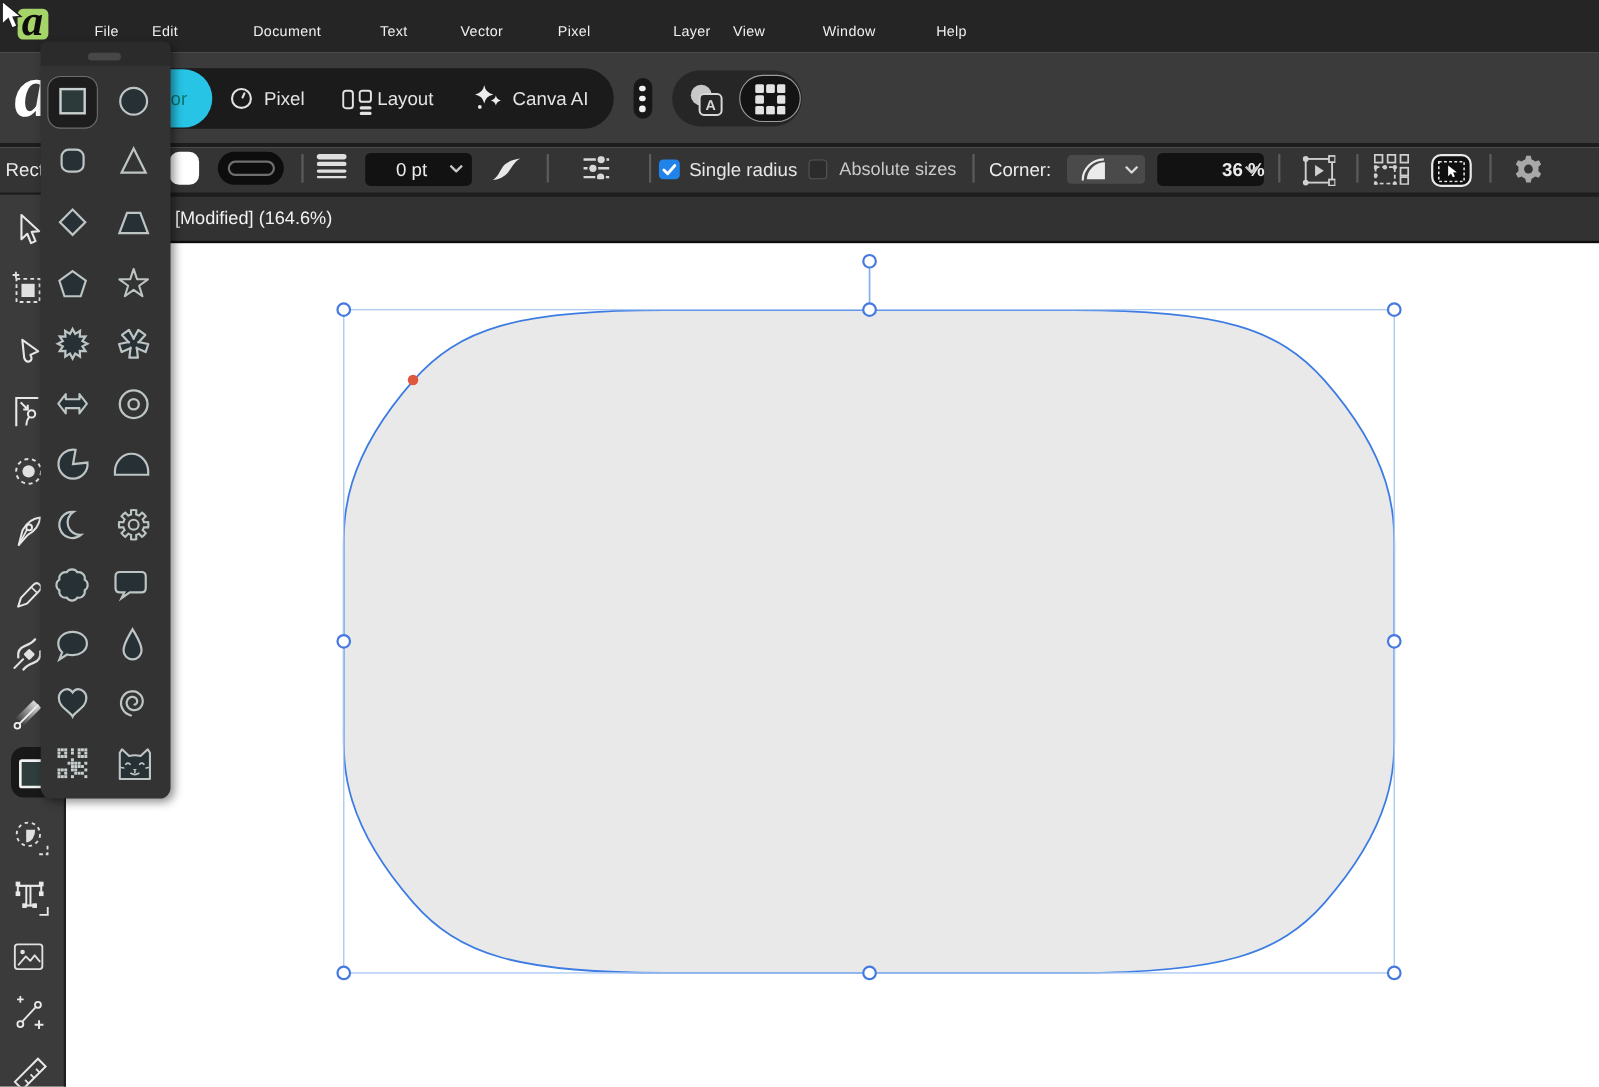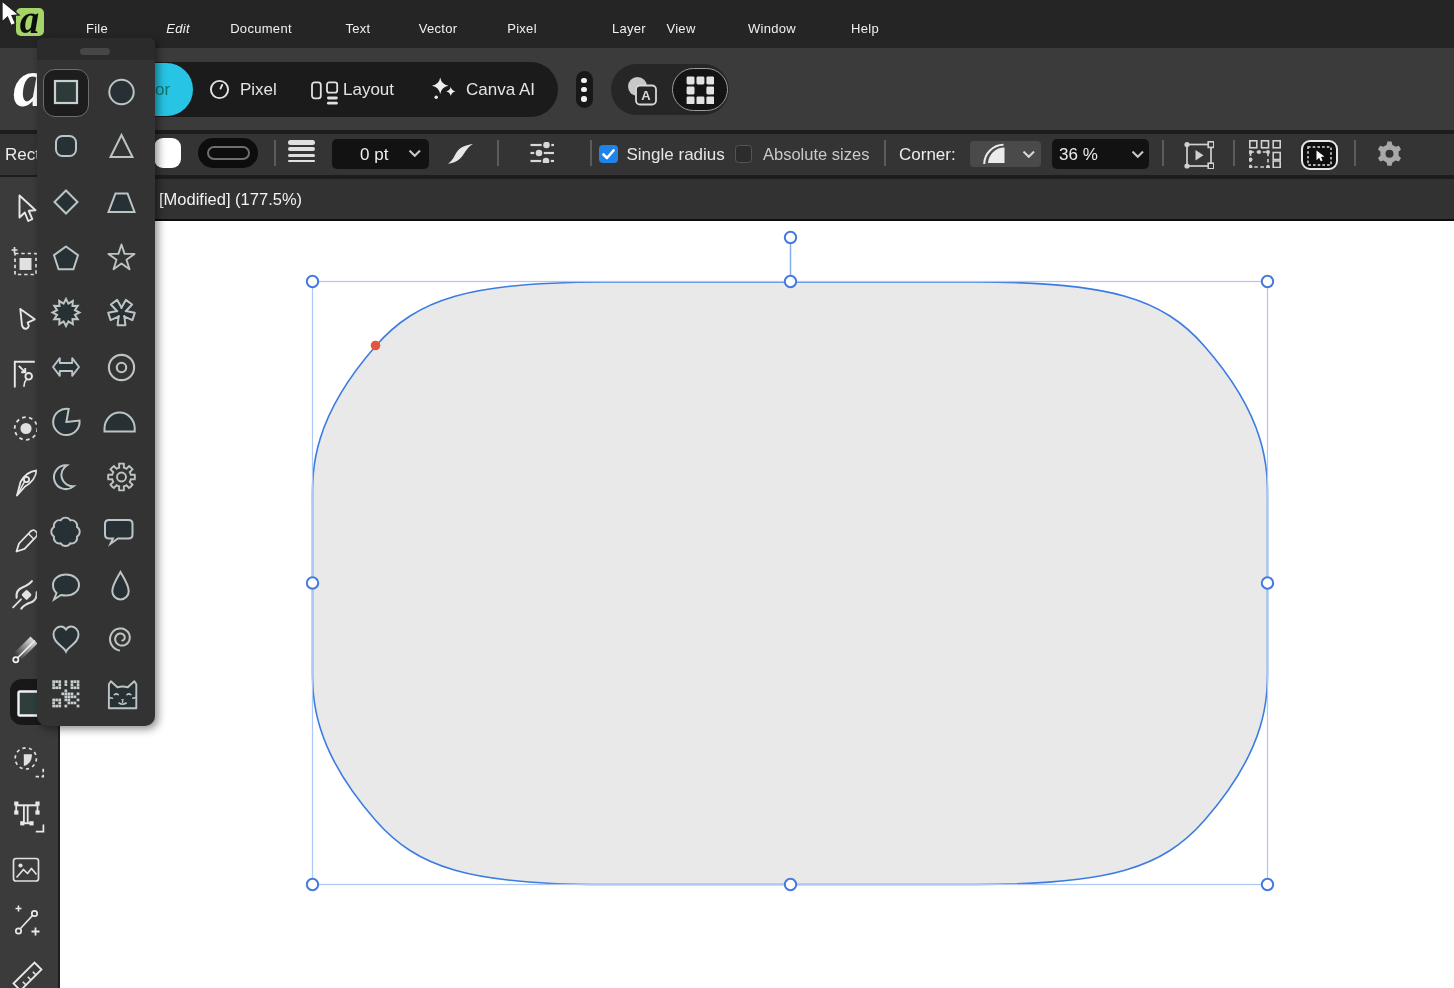--- a/index.html
+++ b/index.html
@@ -26,21 +26,21 @@
              border:1.5px solid #6e6e6e; border-radius:12px; }
 </style>
 </head>
 <body>
 <div id="root">
 
   <div class="abs row1"></div>
   <div class="abs" style="left:16px;top:8px;width:28px;height:28px;background:#a5d469;border-radius:5px;"></div>
   <div class="abs" style="left:15px;top:2px;width:29px;height:36px;color:#0d0d0d;font-family:'Liberation Serif',serif;font-style:italic;font-weight:bold;font-size:39px;line-height:36px;text-align:center;">a</div>
   <div class="menuitem" style="left:97px;">File</div>
-  <div class="menuitem" style="left:178px;font-style:italic;">Edit</div>
+  <div class="menuitem" style="left:150px;">Edit</div>
   <div class="menuitem" style="left:261px;">Document</div>
   <div class="menuitem" style="left:358px;">Text</div>
   <div class="menuitem" style="left:438px;">Vector</div>
   <div class="menuitem" style="left:522px;">Pixel</div>
   <div class="menuitem" style="left:629px;">Layer</div>
   <div class="menuitem" style="left:681px;">View</div>
   <div class="menuitem" style="left:772px;">Window</div>
   <div class="menuitem" style="left:865px;">Help</div>
 
   <div class="abs row2"></div>
@@ -140,21 +140,21 @@
   <div class="r3text" style="left:899px;">Corner:</div>
   <div class="abs" style="left:969.5px;top:140.5px;width:71px;height:26px;background:#4a4a4a;border-radius:4px;"></div>
   <svg class="abs" style="left:983px;top:142.5px;" width="23" height="22" viewBox="0 0 23 22">
     <path d="M 21.5 4.5 L 21.5 20 L 5 20 A 16.5 16.5 0 0 1 21.5 4.5 Z" fill="#ebebeb"></path>
     <path d="M 1.2 21 A 19.5 19.5 0 0 1 20.5 1.8" fill="none" stroke="#ebebeb" stroke-width="2"></path>
   </svg>
   <svg class="chev" style="left:1022px;top:150.5px;" viewBox="0 0 11 6">
       <path d="M1 0.5 L5.5 5 L10 0.5" stroke="#d8d8d8" stroke-width="1.8" fill="none"></path>
     </svg>
   <div class="ddark" style="left:1051.5px;width:97px;"></div>
-  <div class="r3text" style="left:1059px;">36 %</div>
+  <div class="r3text" style="left:1111px;font-weight:bold;">36 %</div>
   <svg class="chev" style="left:1131px;top:150.5px;" viewBox="0 0 11 6">
       <path d="M1 0.5 L5.5 5 L10 0.5" stroke="#c8c8c8" stroke-width="1.8" fill="none"></path>
     </svg>
   <div class="sep3" style="left:1162px;"></div>
   <svg class="abs" style="left:1184px;top:141px;" width="30" height="28" viewBox="0 0 30 28">
     <rect x="3" y="3.5" width="24" height="21.5" fill="none" stroke="#d0d0d0" stroke-width="1.7"></rect>
     <circle cx="3" cy="3.5" r="2.6" fill="#d0d0d0"></circle>
       <circle cx="3" cy="25" r="2.6" fill="#d0d0d0"></circle>
     <rect x="24.2" y="0.8" width="5.6" height="5.6" fill="#343434" stroke="#d0d0d0" stroke-width="1.6"></rect>
     <rect x="24.2" y="22.2" width="5.6" height="5.6" fill="#343434" stroke="#d0d0d0" stroke-width="1.6"></rect>
@@ -184,21 +184,21 @@
     <rect x="1" y="1" width="23" height="18" fill="none" stroke="#e8e8e8" stroke-width="1.4" stroke-dasharray="2.6 2.1"></rect>
     <path d="M9.5 4.5 L9.5 14.2 L12.1 11.7 L13.8 15.2 L15.6 14.4 L14 10.9 L17.4 10.5 Z" fill="#ffffff"></path>
   </svg>
   <div class="sep3" style="left:1354px;"></div>
   <svg class="abs" style="left:1377px;top:141px;" width="25" height="26" viewBox="0 0 25 26">
     <path d="M10.4 0.5 L14.6 0.5 L15.4 3.9 A 9.5 9.5 0 0 1 18.6 5.8 L 21.9 4.7 L 24 8.4 L 21.5 10.8 A 9.5 9.5 0 0 1 21.5 14.5 L 24 16.9 L 21.9 20.6 L 18.6 19.5 A 9.5 9.5 0 0 1 15.4 21.4 L 14.6 24.8 L 10.4 24.8 L 9.6 21.4 A 9.5 9.5 0 0 1 6.4 19.5 L 3.1 20.6 L 1 16.9 L 3.5 14.5 A 9.5 9.5 0 0 1 3.5 10.8 L 1 8.4 L 3.1 4.7 L 6.4 5.8 A 9.5 9.5 0 0 1 9.6 3.9 Z" fill="#a8a8a8"></path>
     <circle cx="12.5" cy="12.65" r="4" fill="#343434"></circle>
   </svg>
 
   <div class="abs row4"></div>
-  <div class="abs" style="left:159px;top:191px;font-size:16.5px;color:#f2f2f2;line-height:16.5px;">[Modified] (177.5%)</div>
+  <div class="abs" style="left:159px;top:191px;font-size:16.5px;color:#f2f2f2;line-height:16.5px;">[Modified] (164.6%)</div>
 
   <svg class="abs" style="left:60px;top:221px;" width="1394" height="767" viewBox="60 221 1394 767">
     <path d="M 604 282 L 976 282 C 1110.2 282 1162.8 298.7 1204.3 346 C 1271.2 422.3 1267.5 474.2 1267.5 505 L 1267.5 661.5 C 1267.5 692.3 1271.2 744.2 1204.3 820.5 C 1162.8 867.8 1110.2 884.5 976 884.5 L 604 884.5 C 469.8 884.5 417.2 867.8 375.7 820.5 C 308.8 744.2 312.5 692.3 312.5 661.5 L 312.5 505 C 312.5 474.2 308.8 422.3 375.7 346 C 417.2 298.7 469.8 282 604 282 Z" fill="#e9e9ea" stroke="#3c7ce2" stroke-width="1.6"></path>
     <g stroke="#adc9f2" stroke-width="1.25" fill="none">
       <rect x="312.5" y="281.5" width="955" height="603"></rect>
     </g>
     <line x1="790.5" y1="243" x2="790.5" y2="281.5" stroke="#82adee" stroke-width="1.5"></line>
     <g stroke="#4579e0" stroke-width="2" fill="#ffffff">
       <circle cx="790.5" cy="237.5" r="5.7"></circle>
       <circle cx="312.5" cy="281.5" r="5.7"></circle>

